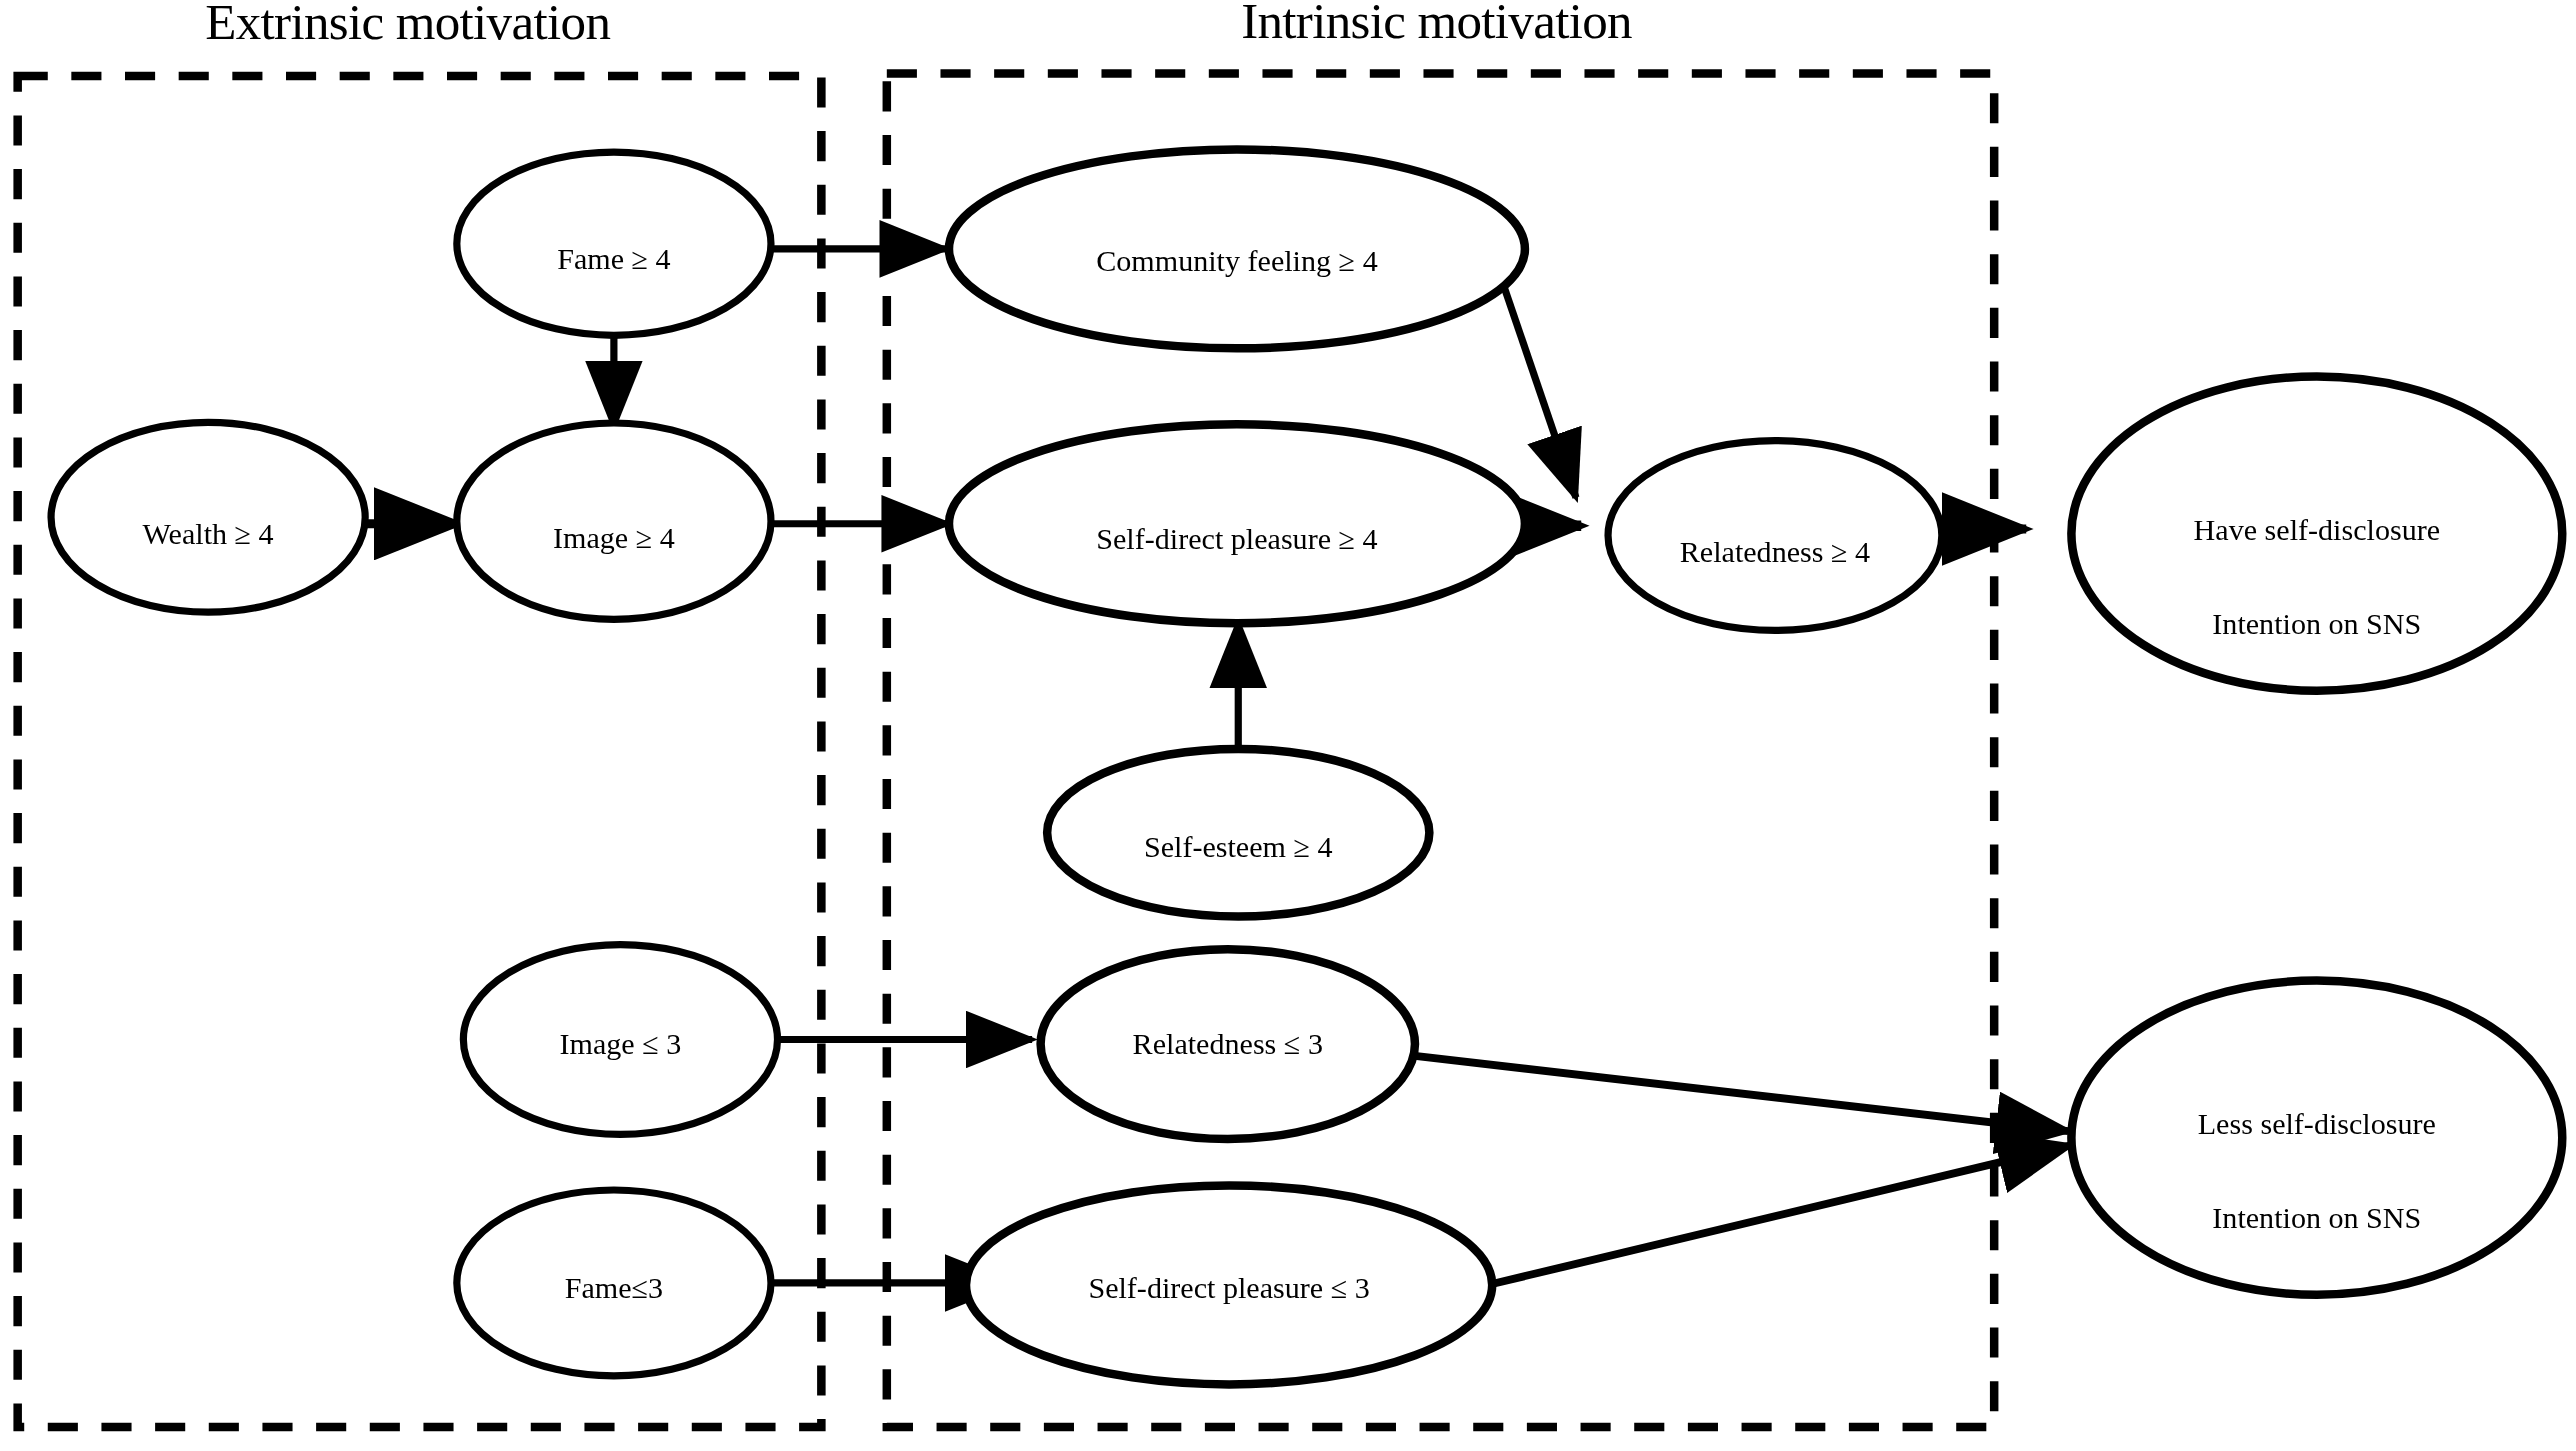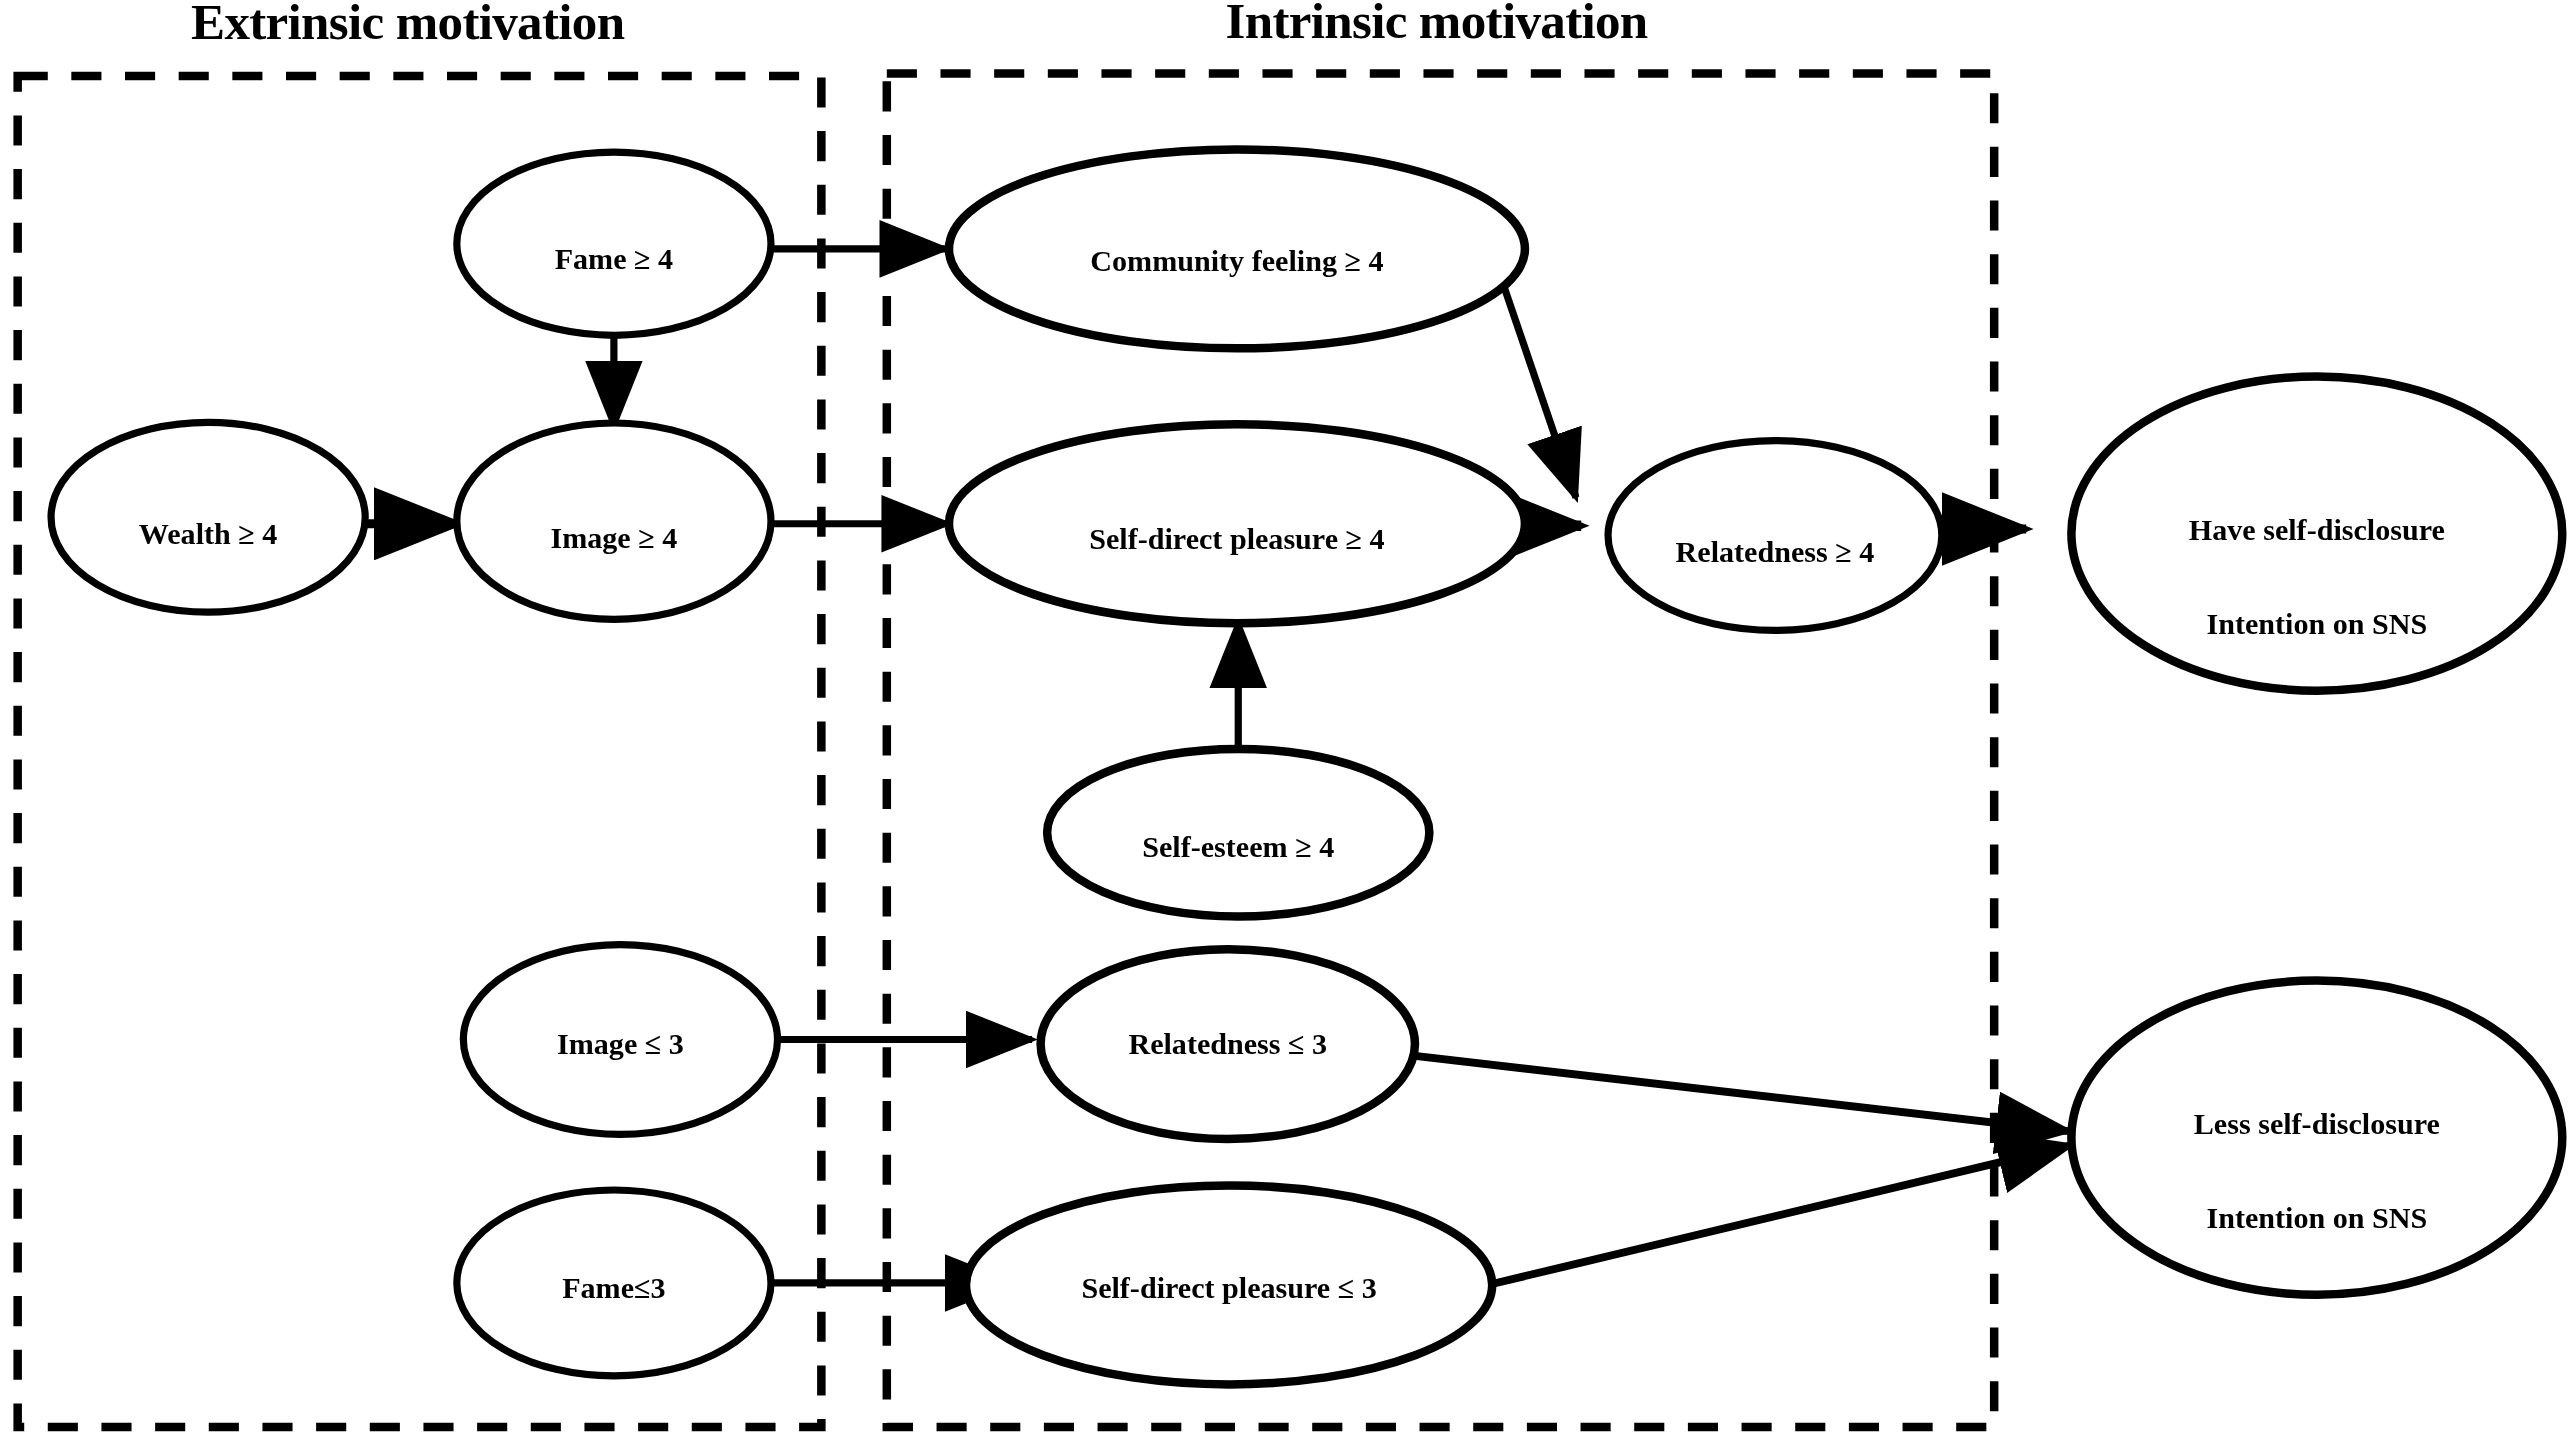--- a/index.html
+++ b/index.html
@@ -10,21 +10,20 @@
   body {
     width: 2576px;
     height: 1452px;
     font-family: "Liberation Serif", "DejaVu Serif", serif;
     overflow: hidden;
   }
   #diagram-root {
     position: relative;
     width: 2576px;
     height: 1196px;
-    font-weight: bold;
   }
   svg#diagram-svg {
     position: absolute;
     top: 0;
     left: 0;
     width: 2576px;
     height: 1452px;
   }
   .group-title {
     font-size: 78px;

